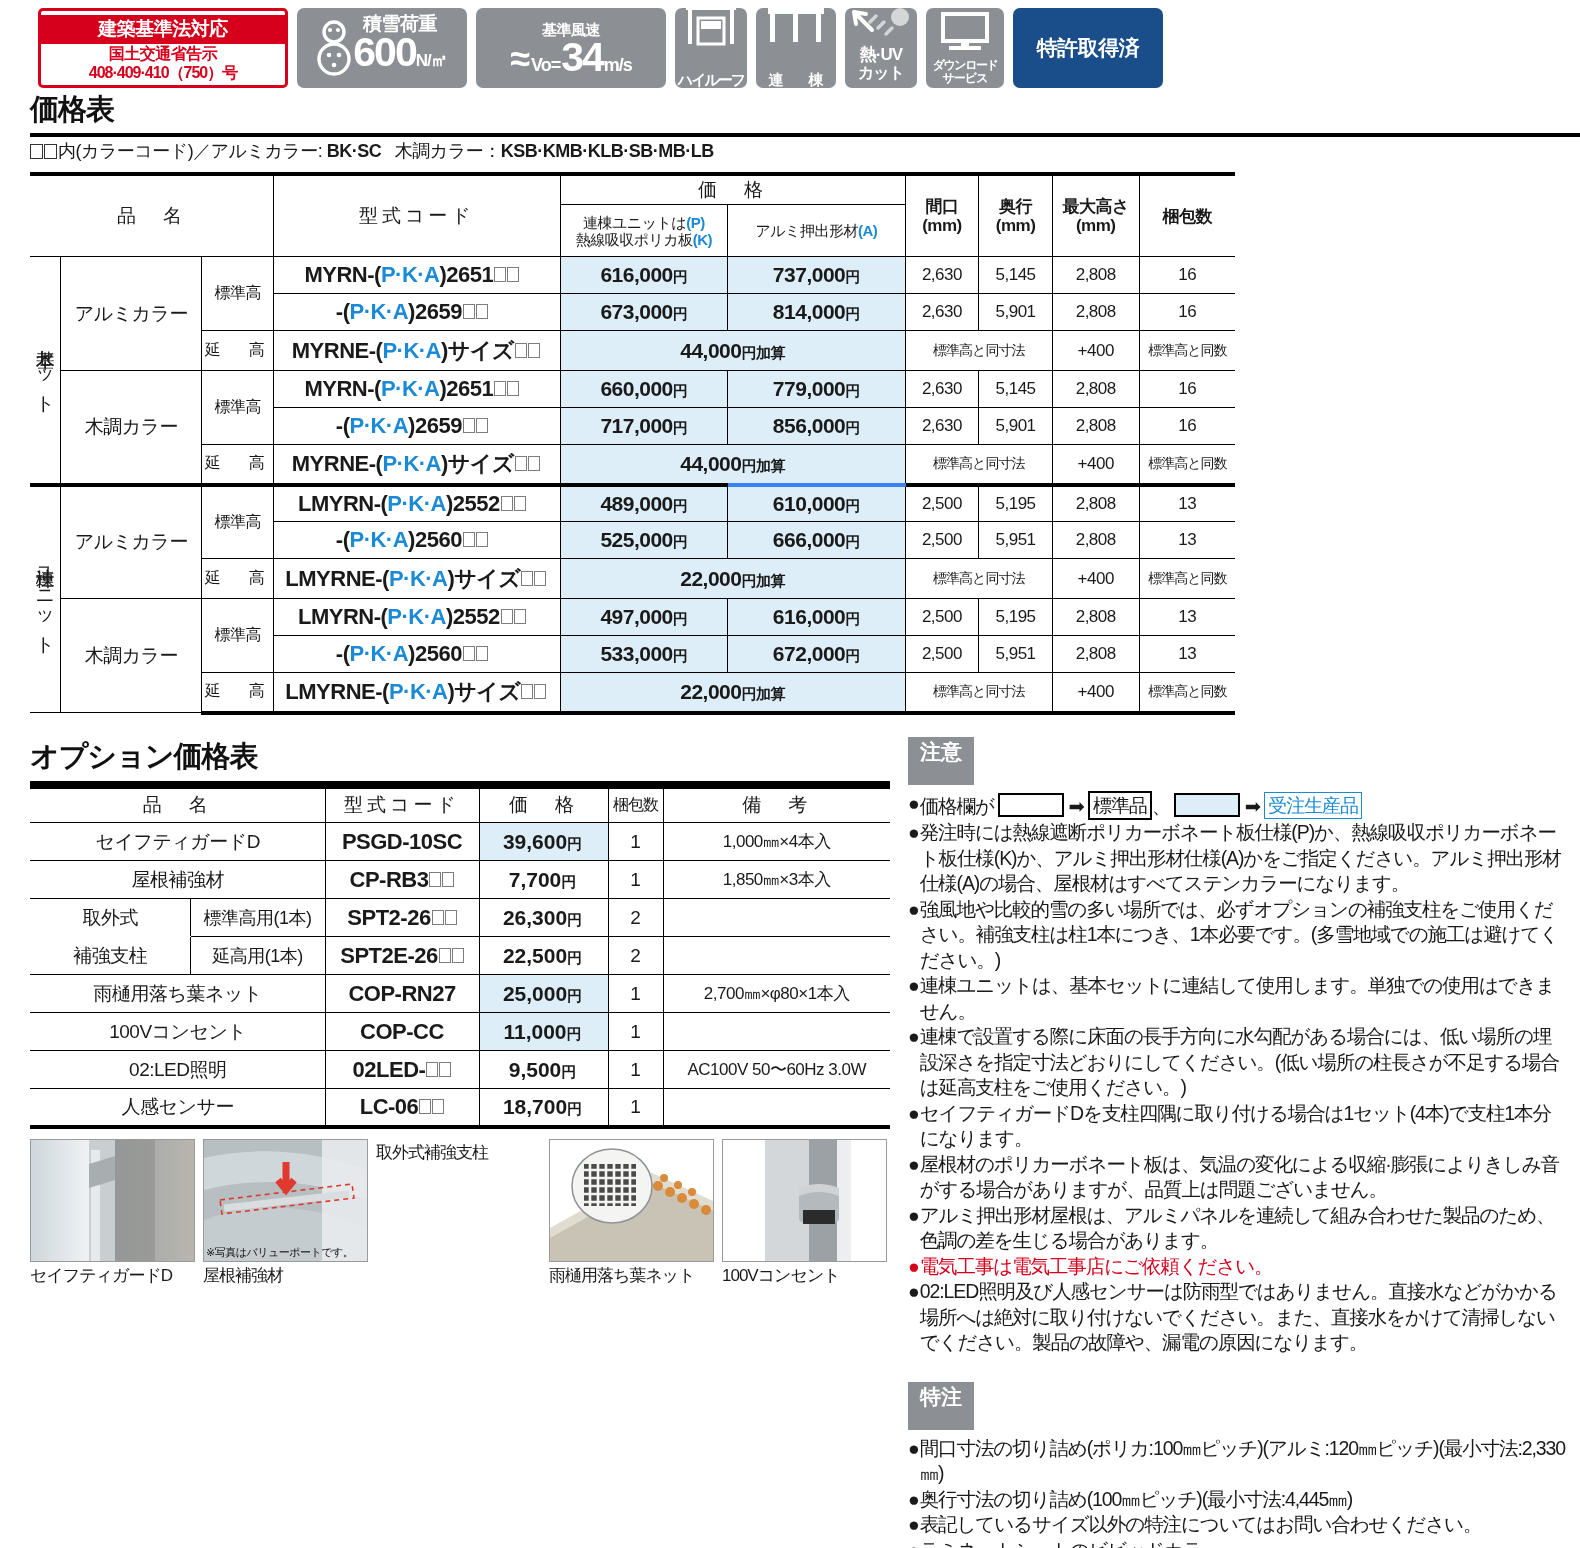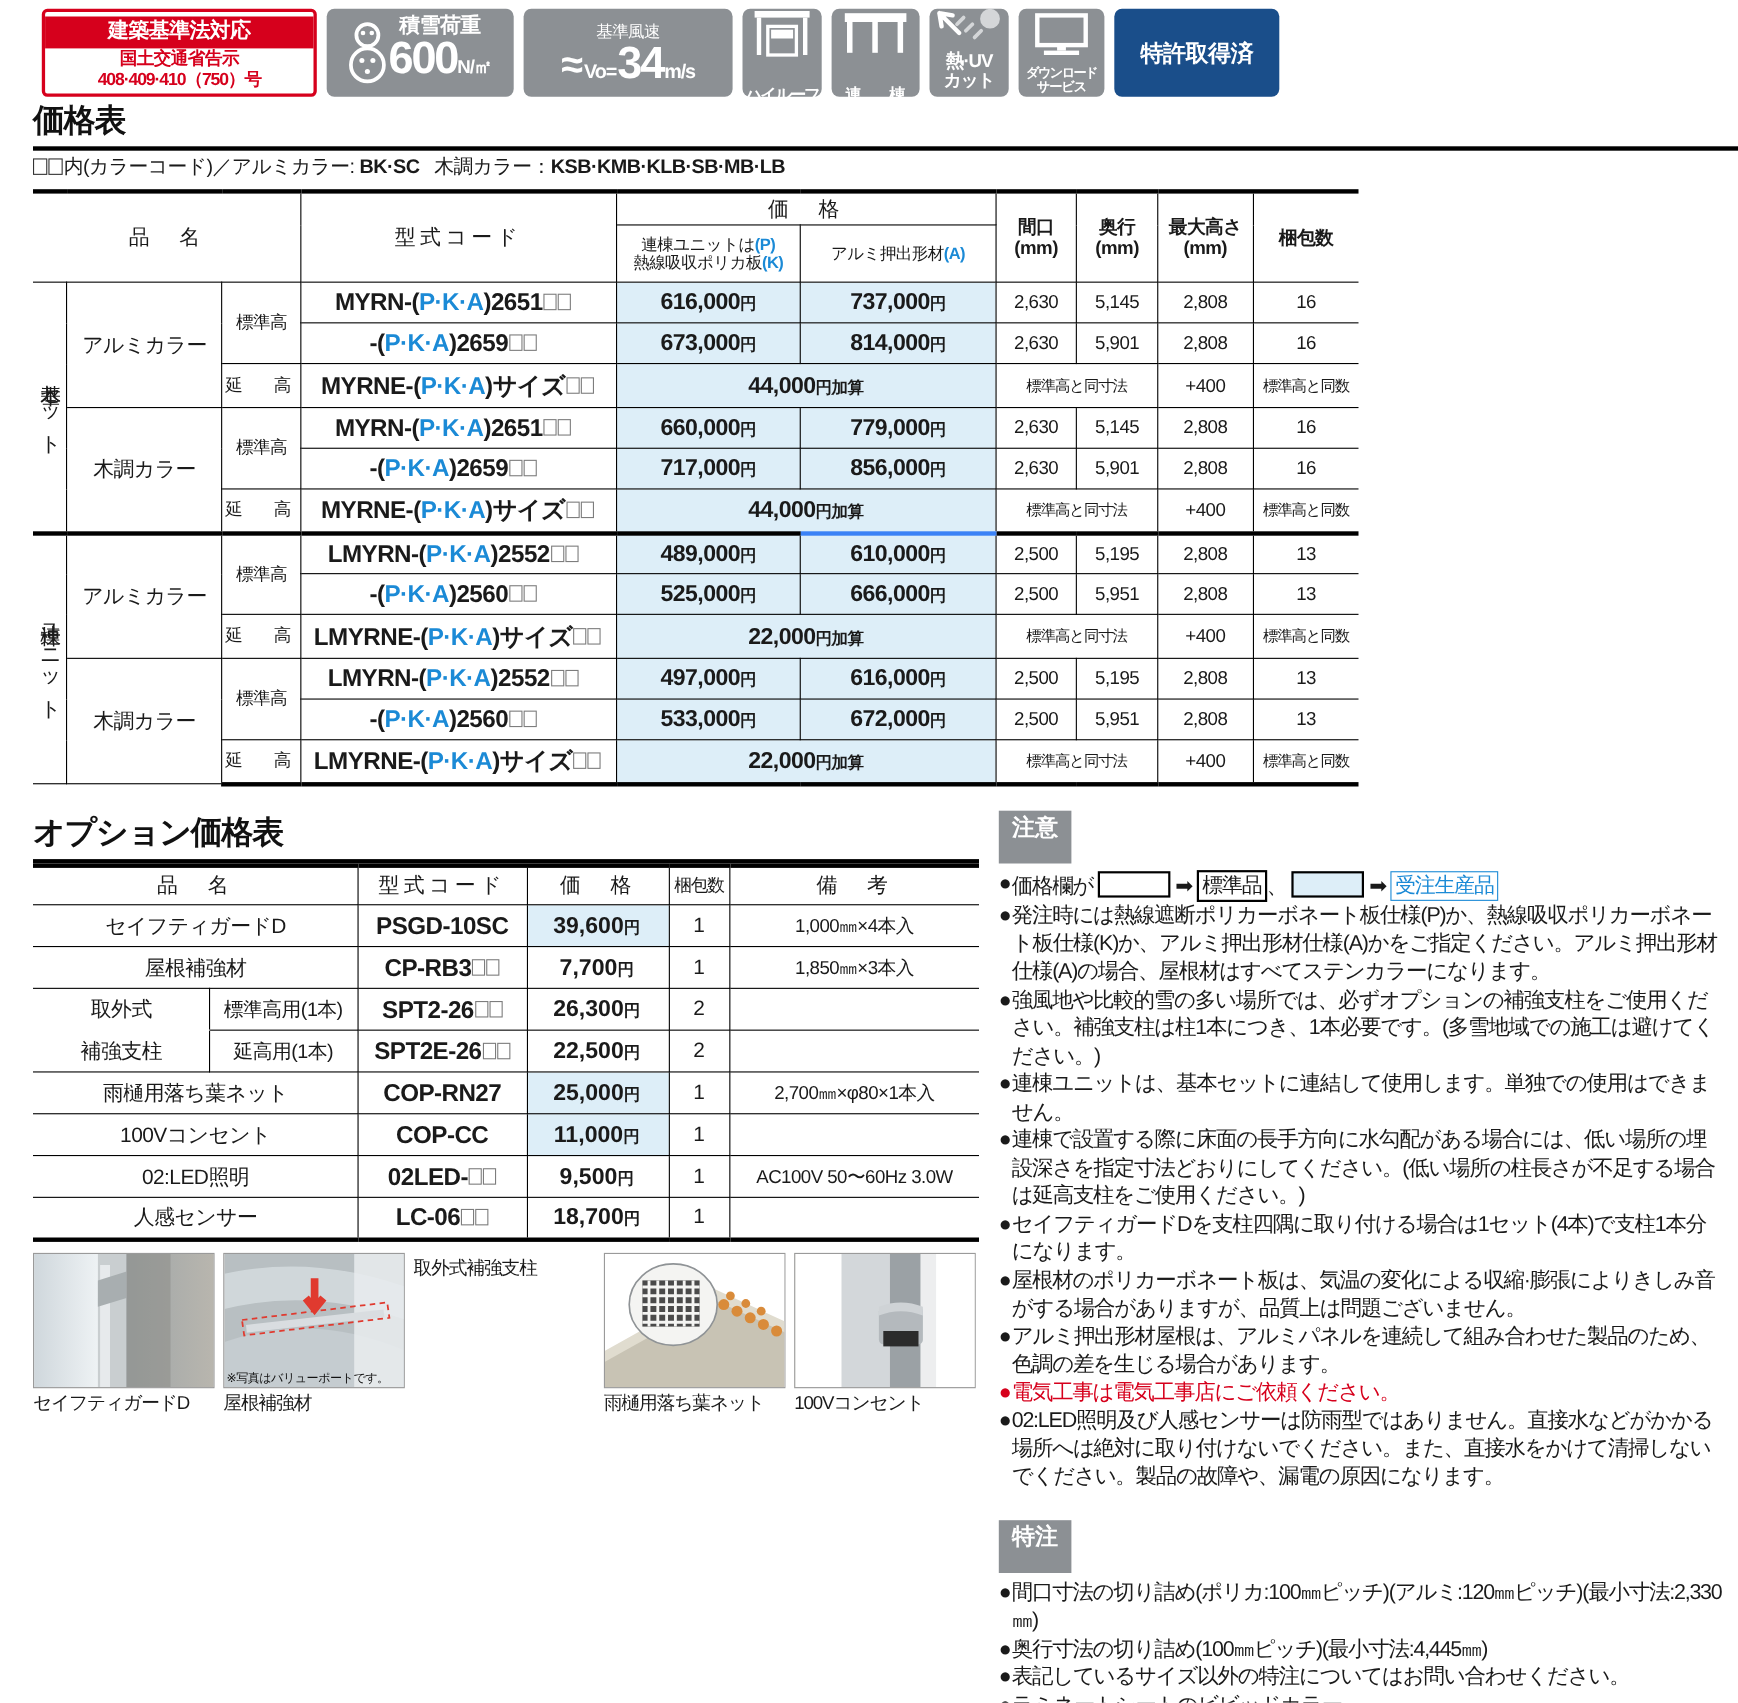--- a/index.html
+++ b/index.html
@@ -24,28 +24,28 @@
   .law-b2 { color:#d6001c; font-weight:bold; font-size:16px; line-height:19px; letter-spacing:-1px;}
 
   .badge-snow { width:170px; flex-direction:row; gap:2px; padding:0 6px;}
   .snow-icon { font-size:0; }
   .snow-txt { display:flex; flex-direction:column; align-items:center; }
   .snow-label { font-size:19px; font-weight:bold; letter-spacing:-0.5px; line-height:16px; }
   .snow-val { font-size:41px; font-weight:bold; line-height:40px; letter-spacing:-2px; display:flex; align-items:baseline;}
   .snow-unit { font-size:17px; font-weight:bold; letter-spacing:-1px; }
 
   .badge-wind { width:190px; flex-direction:column; padding:0 5px;}
-  .wind-label { font-size:15px; font-weight:normal; letter-spacing:-0.5px; line-height:17px; }
+  .wind-label { font-size:15px; font-weight:bold; letter-spacing:-0.5px; line-height:17px; }
   .wind-row { display:flex; align-items:baseline; gap:1px; }
   .wind-approx { font-size:36px; font-weight:bold; line-height:34px; }
   .wind-vo { font-size:18px; font-weight:bold; letter-spacing:-1px; }
   .wind-val { font-size:41px; font-weight:bold; line-height:38px; letter-spacing:-2px;}
   .wind-unit { font-size:18px; font-weight:bold; letter-spacing:-1px;}
 
-  .badge-ic { width:72px; justify-content:center; padding-top:5px; gap:20px;}
+  .badge-ic { width:72px; justify-content:flex-end; padding-top:5px; gap:20px;}
   .badge-ic .ic-cap { font-size:15px; font-weight:bold; letter-spacing:-2px; line-height:16px; }
   .badge-ic.wide { width:80px; }
   .badge-ic .ic-cap.sp { letter-spacing:5px; padding-left:5px;}
 
   .badge-uv { width:72px; justify-content:flex-start; position:relative; overflow:hidden;}
   .uv-t1 { font-size:17px; font-weight:bold; letter-spacing:-1px; line-height:18px; }
   .uv-t2 { font-size:16px; font-weight:bold; letter-spacing:-1px; line-height:17px; }
 
   .badge-dl { width:78px; justify-content:flex-start; padding-top:3px;}
   .dl-t1 { font-size:12px; font-weight:bold; letter-spacing:-1.5px; line-height:13px; }

